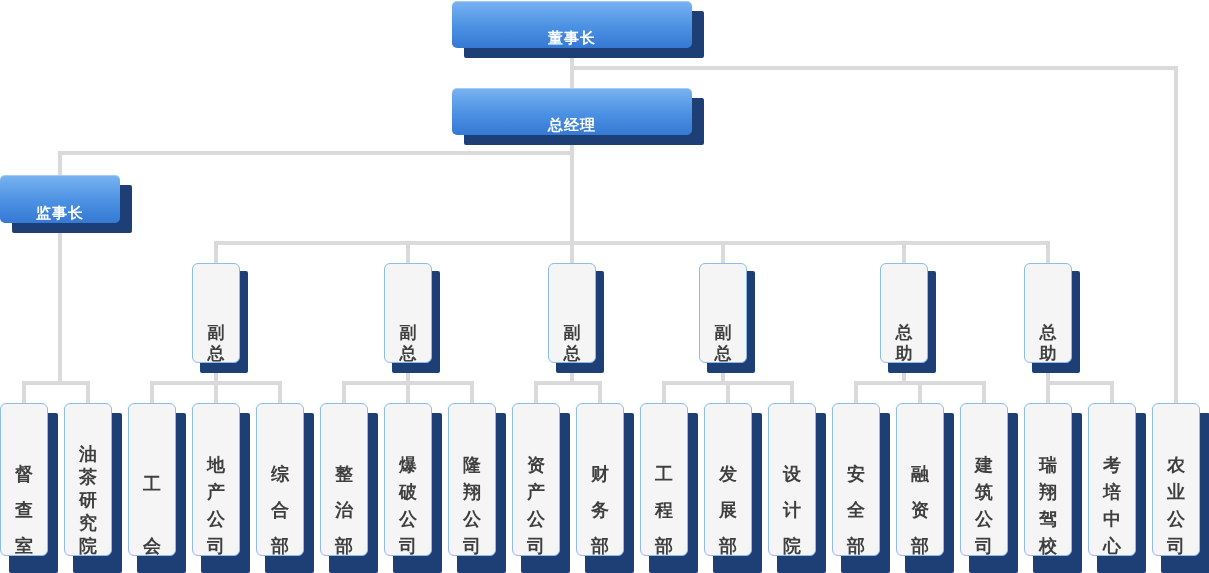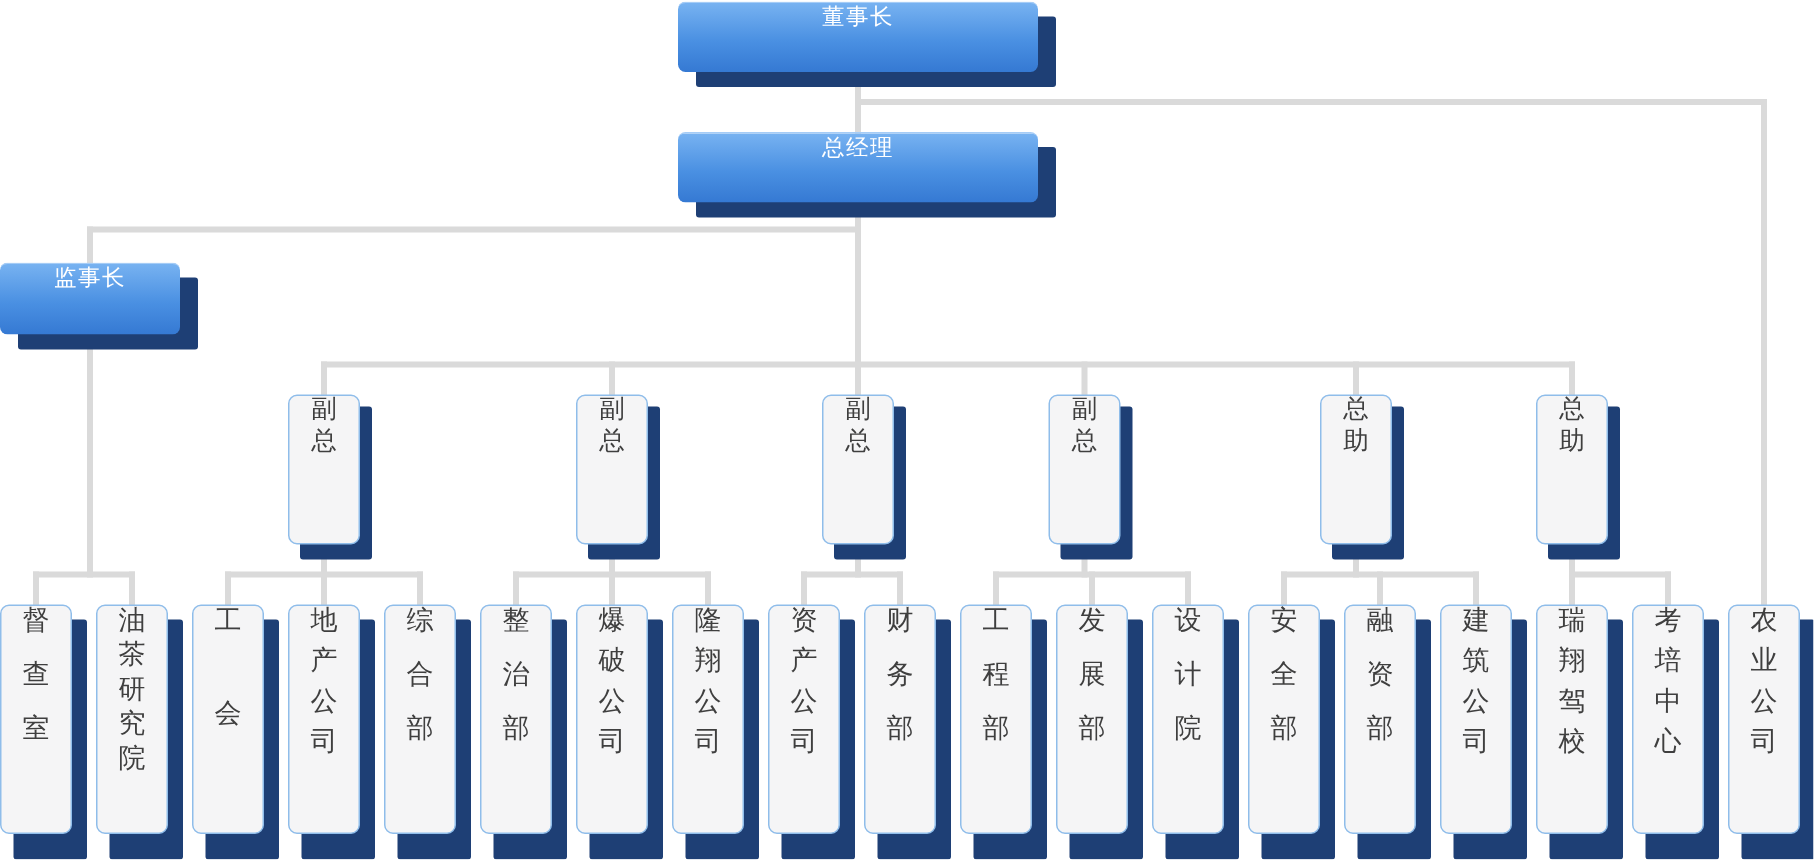--- a/index.html
+++ b/index.html
@@ -4,21 +4,21 @@
 <style>
   html,body{margin:0;padding:0;background:#fff;}
   .canvas{position:relative;width:1209px;height:573px;background:#ffffff;overflow:hidden;
           font-family:"Liberation Sans","DejaVu Sans",sans-serif;}
   .line{position:absolute;background:var(--conn,#dadada);z-index:1;}
   .node{position:absolute;z-index:2;}
   .shadow{position:absolute;background:var(--navy,#1e3f75);border-radius:2px;}
   .node.t .shadow{left:12px;top:10px;right:-12px;bottom:-10px;}
   .node.m .shadow{left:8px;top:8px;right:-8px;bottom:-10px;}
   .node.b .shadow{left:9px;top:10px;right:-10px;bottom:-17px;}
-  .face{position:absolute;inset:0;display:flex;align-items:flex-start;justify-content:center;}
+  .face{position:absolute;inset:0;display:flex;align-items:flex-end;justify-content:center;font-weight:bold;}
   .tface{background:linear-gradient(180deg,var(--gtop,#77b2f1) 0%,#4a90e2 55%,var(--gbot,#3579d3) 100%);
          border-radius:5px;border-top:1px solid #a5ccf6;color:#fff;font-size:15px;letter-spacing:1px;}
   .lface{background:var(--leaf,#f5f5f6);border:1px solid var(--lborder,#8fbdea);border-radius:6px;}
   .vtext{display:flex;flex-direction:column;align-items:center;color:var(--ltext,#3f3f3f);
          font-size:18px;line-height:1;}
   .node.m .vtext{font-size:17px;}
 </style>
 </head>
 <body>
 

